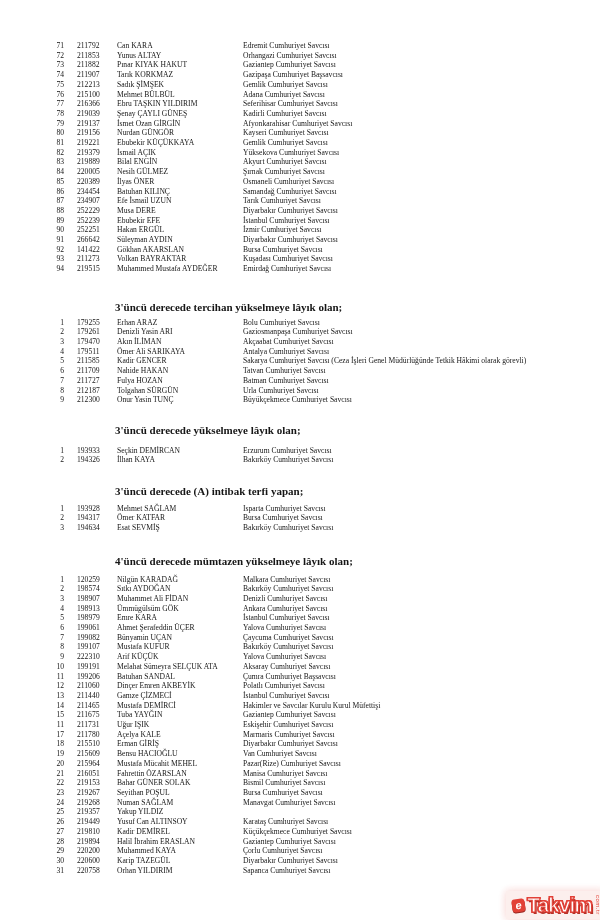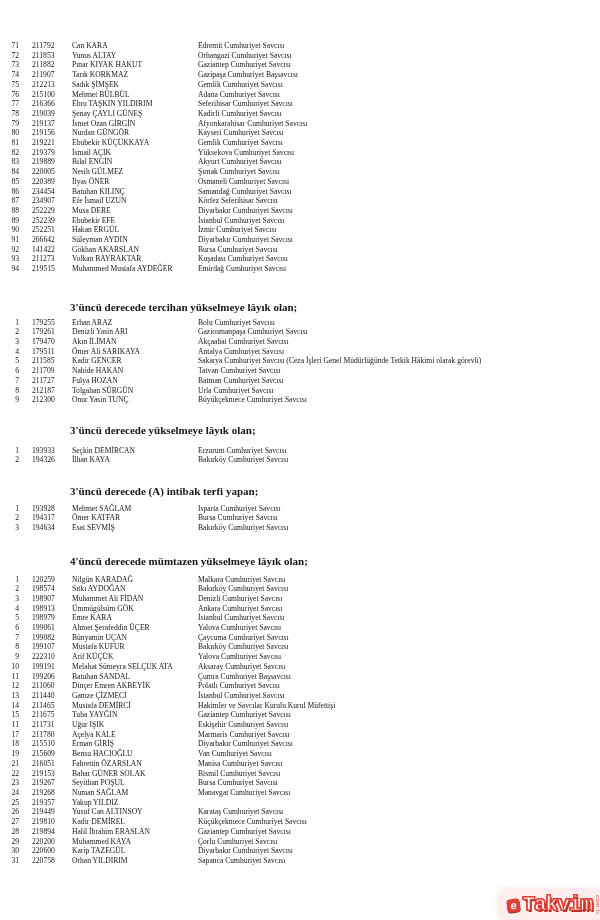--- a/index.html
+++ b/index.html
@@ -5,21 +5,21 @@
   html, body { margin: 0; padding: 0; }
   body {
     width: 600px; height: 920px;
     background: #ffffff;
     font-family: "Liberation Serif", "DejaVu Serif", serif;
     color: #161616;
     position: relative;
     overflow: hidden;
   }
   .doc { padding-top: 41px; }
-  .sec { display: block; }
+  .sec { display: block; margin-left: 45px; }
   .sec-header {
     font-size: 11px;
     font-weight: bold;
     line-height: 9.7px;
     margin: 0 0 0 70px;
     white-space: nowrap;
   }
   .sec-1 .sec-header { margin-top: 29px; margin-bottom: 5px; }
   .sec-2 .sec-header { margin-top: 21px; margin-bottom: 10px; }
   .sec-3 .sec-header { margin-top: 22px; margin-bottom: 7px; }
@@ -57,21 +57,21 @@
     font-style: italic;
     font-size: 11px;
     line-height: 13px;
     text-align: center;
     transform: rotate(-8deg);
     margin-right: 2px;
     box-shadow: 0 1px 0 #8e1610;
     flex: none;
   }
   .wm-brand {
-    font-family: Liberation Mono, monospace;
+    font-family: Liberation Sans, sans-serif;
     font-weight: bold;
     font-size: 21px;
     line-height: 24px;
     color: #ffffff;
     letter-spacing: -1px;
     -webkit-text-stroke: 1.2px #e03127;
     text-shadow: 1.5px 1.5px 0 #b01f16, -1px -1px 0 #e03127, 1px -1px 0 #e03127, -1px 1px 0 #e03127;
   }
   .wm-suffix {
     writing-mode: vertical-rl;
@@ -183,21 +183,21 @@
         <div class="row">
     <span class="c-no">86</span>
     <span class="c-reg">234454</span>
     <span class="c-name">Batuhan KILINÇ</span>
     <span class="c-title">Samandağ Cumhuriyet Savcısı</span>
   </div>
         <div class="row">
     <span class="c-no">87</span>
     <span class="c-reg">234907</span>
     <span class="c-name">Efe İsmail UZUN</span>
-    <span class="c-title">Körfez Seferihisar Savcısı</span>
+    <span class="c-title">Tarık Cumhuriyet Savcısı</span>
   </div>
         <div class="row">
     <span class="c-no">88</span>
     <span class="c-reg">252229</span>
     <span class="c-name">Musa DERE</span>
     <span class="c-title">Diyarbakır Cumhuriyet Savcısı</span>
   </div>
         <div class="row">
     <span class="c-no">89</span>
     <span class="c-reg">252239</span>
@@ -448,20 +448,26 @@
     <span class="c-no">18</span>
     <span class="c-reg">215510</span>
     <span class="c-name">Erman GİRİŞ</span>
     <span class="c-title">Diyarbakır Cumhuriyet Savcısı</span>
   </div>
         <div class="row">
     <span class="c-no">19</span>
     <span class="c-reg">215609</span>
     <span class="c-name">Bensu HACIOĞLU</span>
     <span class="c-title">Van Cumhuriyet Savcısı</span>
+  </div>
+        <div class="row">
+    <span class="c-no">20</span>
+    <span class="c-reg">215964</span>
+    <span class="c-name">Mustafa Mücahit MEHEL</span>
+    <span class="c-title">Pazar(Rize) Cumhuriyet Savcısı</span>
   </div>
         <div class="row">
     <span class="c-no">21</span>
     <span class="c-reg">216051</span>
     <span class="c-name">Fahrettin ÖZARSLAN</span>
     <span class="c-title">Manisa Cumhuriyet Savcısı</span>
   </div>
         <div class="row">
     <span class="c-no">22</span>
     <span class="c-reg">219153</span>

